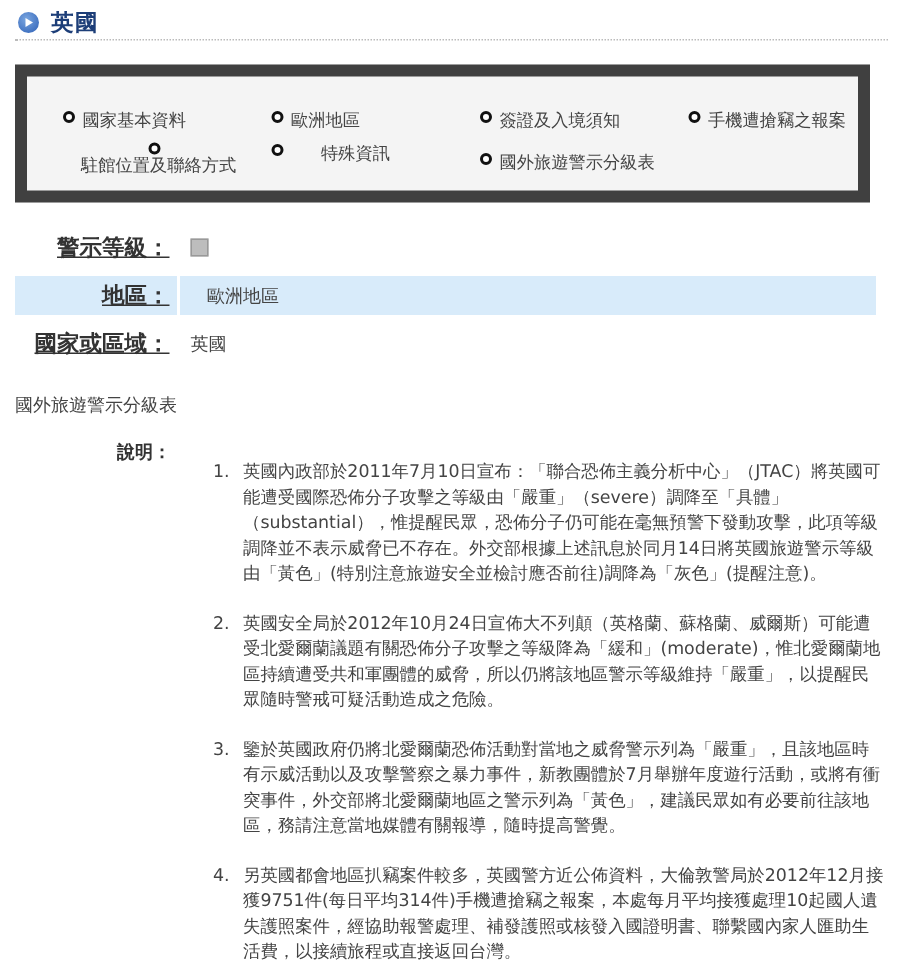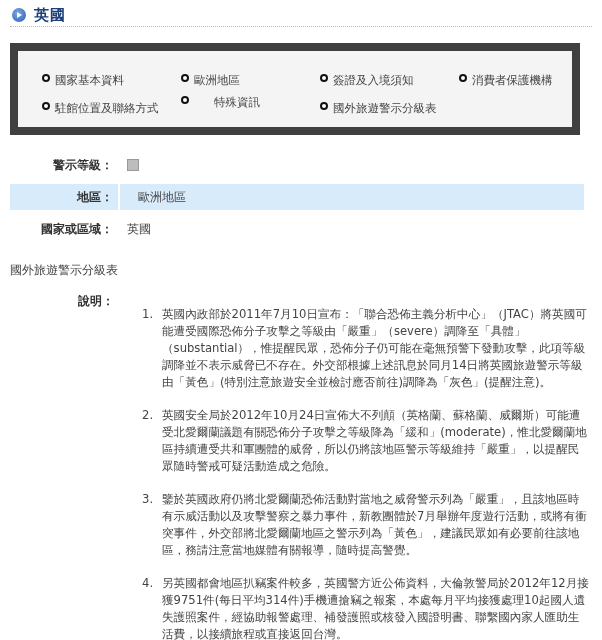--- a/index.html
+++ b/index.html
@@ -9,21 +9,21 @@
   .header .ico::after { content:""; position:absolute; left:5px; top:3.5px; border-left:5px solid #fff; border-top:3.5px solid transparent; border-bottom:3.5px solid transparent; }
   .header .title { font-size:15px; font-weight:bold; color:#1d3e78; letter-spacing:1px; }
 
   .navbox { position:absolute; left:10px; top:43px; width:570px; height:92px; background:#f4f4f4; border:8px solid #404040; box-sizing:border-box; }
   .navbox .item { position:absolute; font-size:11.5px; color:#444; display:flex; align-items:center; cursor:pointer; }
   .navbox .bullet { width:4px; height:4px; border:2px solid #111; border-radius:50%; margin-right:5px; margin-top:-6px; background:#fff; }
 
   .info { position:absolute; left:10px; top:152px; width:574px; }
   .row { display:flex; height:26px; align-items:center; margin-bottom:0; }
   .row.blue { background:#d8ebfa;gap:11px; }
-  .row .lbl { width:110px; text-align:right; font-weight:bold; font-size:12px; color:#333; padding-right:5px; box-sizing:border-box; height:100%; display:flex; align-items:center; justify-content:flex-end; border-right:2px solid #fff; }
+  .row .lbl { width:110px; text-align:right; font-weight:bold; font-size:15px; color:#333; padding-right:5px; box-sizing:border-box; height:100%; display:flex; align-items:center; justify-content:flex-end; border-right:2px solid #fff;text-decoration:underline; }
   .row .val { padding-left:7px; font-size:12px; color:#444; display:flex; align-items:center; }
   .swatch { width:10px; height:10px; background:#bdbdbd; border:1px solid #999; margin-right:4px; }
   .sep { height:6px; }
 
   .scale { position:absolute; left:10px; top:262px; font-size:12px; color:#444; }
   .desc-lbl { position:absolute; left:78px; top:293px; font-weight:bold; font-size:12px; color:#333; }
   .list { position:absolute; left:142px; top:306px; width:448px; font-size:11.6px; color:#444; line-height:17px; }
   .li { display:flex; margin-bottom:16px; }
   .li .num { width:20px; flex:none; }
   .li .txt { flex:1; }
@@ -44,23 +44,23 @@
   <div class="item" style="left:163px;top:22px;">
       <span class="bullet"></span>
       <span>歐洲地區</span>
     </div>
   <div class="item" style="left:302px;top:22px;">
       <span class="bullet"></span>
       <span>簽證及入境須知</span>
     </div>
   <div class="item" style="left:441px;top:22px;">
       <span class="bullet"></span>
-      <span>消費者保護機構</span>
+      <span>手機遭搶竊之報案</span>
     </div>
-  <div class="item" style="left:24px;top:50px;">
+  <div class="item" style="left:36px;top:50px;flex-direction:column;">
       <span class="bullet"></span>
       <span>駐館位置及聯絡方式</span>
     </div>
   <div class="item" style="left:163px;top:44px;gap:20px;">
       <span class="bullet"></span>
       <span>特殊資訊</span>
     </div>
   <div class="item" style="left:302px;top:50px;">
       <span class="bullet"></span>
       <span>國外旅遊警示分級表</span>

